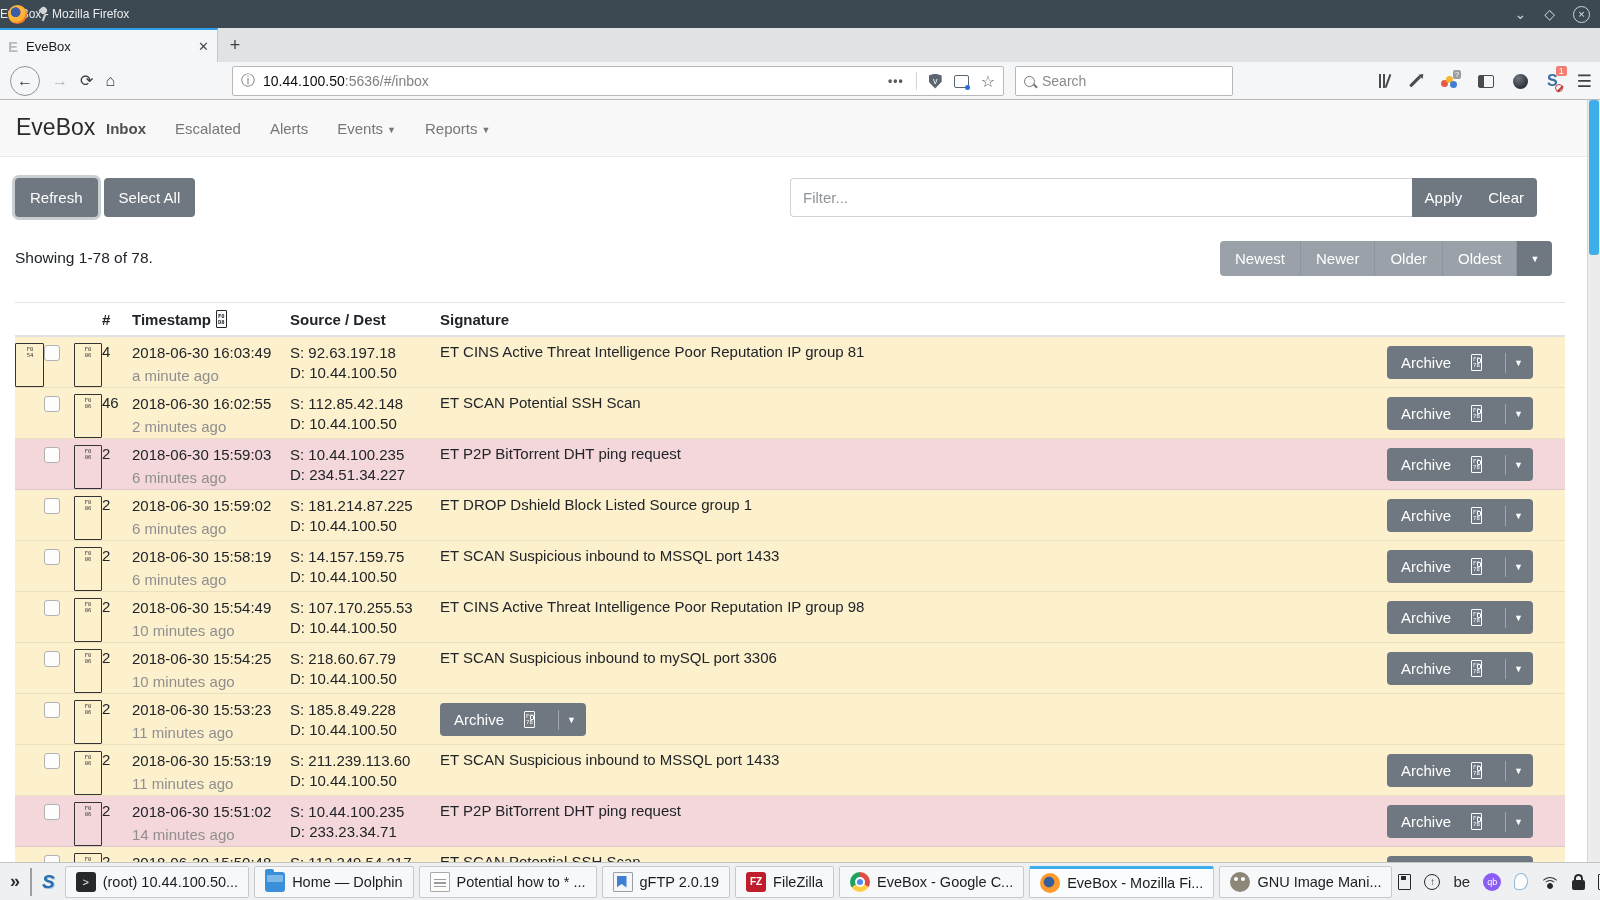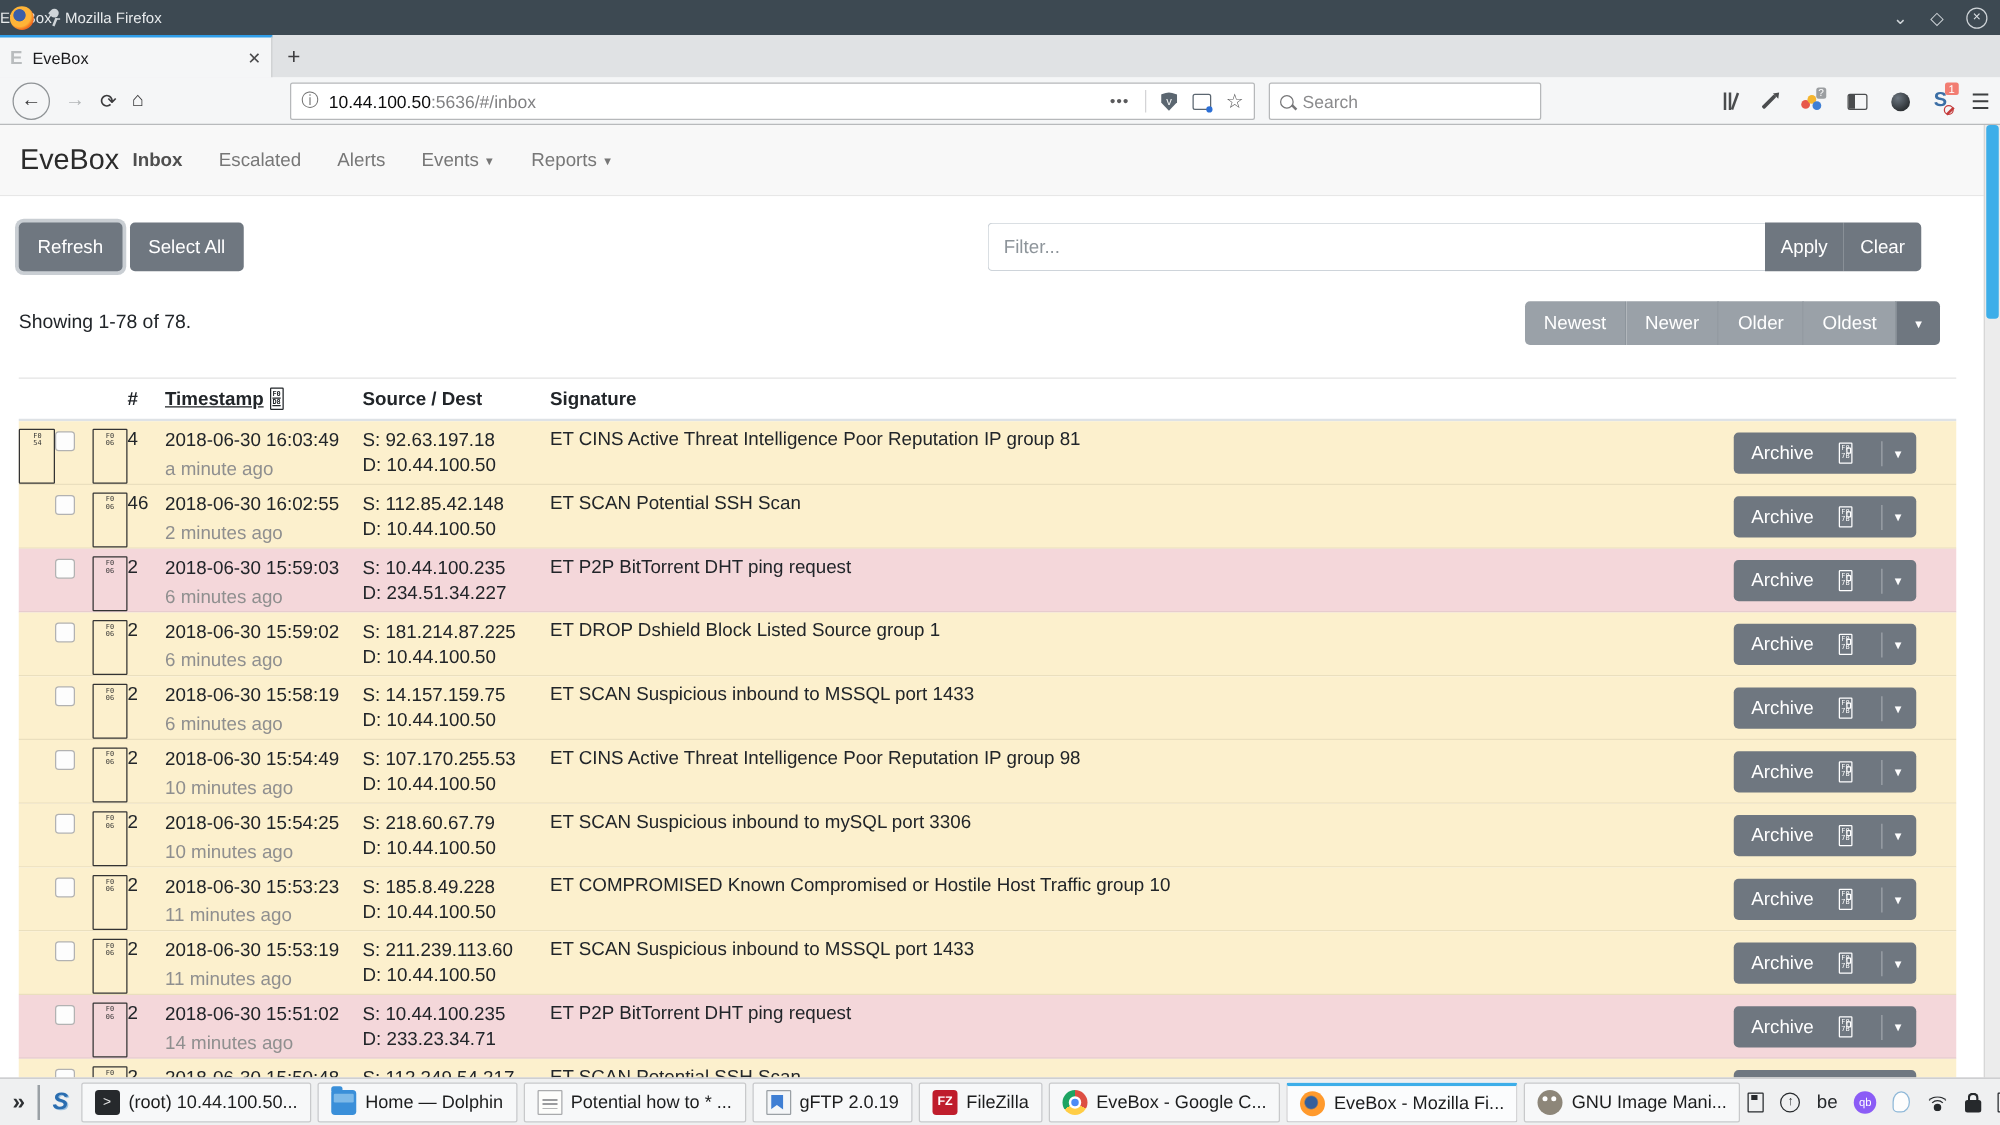--- a/index.html
+++ b/index.html
@@ -96,21 +96,21 @@
   .filter-group .btn:last-child { border-radius:0 4px 4px 0;text-align:center; }
   .showing { position:absolute; left:15px; top:92px; font-size:15.5px; color:#212529; }
   .sort-group { position:absolute; top:84px; left:1220px; height:35px; display:flex; }
   .sort-group .sbtn { background:#9aa1a8; color:#fff; border:none; font-size:15px; font-family:inherit; padding:0 15px; border-right:1px solid #8d959c; }
   .sort-group .sbtn:first-child { border-radius:4px 0 0 4px; }
   .sort-group .scaret { background:#6f7780; color:#fff; border:none; width:35px; border-radius:0 4px 4px 0; font-size:9px; }
 
   
   .alert-table { position:absolute; left:15px; top:145px; width:1550px; }
   .t-header { display:grid; grid-template-columns:29px 30px 28px 30px 158px 150px 1fr 178px; height:35px; align-items:center; border-top:1px solid #e3e3e3; border-bottom:2px solid #dee2e6; font-weight:bold; font-size:15px; color:#212529; }
-  .t-header .h-ts { display:flex; align-items:center; gap:5px;text-decoration:underline; }
+  .t-header .h-ts { display:flex; align-items:center; gap:5px; }
   .row { display:grid; grid-template-columns:29px 30px 28px 30px 158px 150px 1fr 178px; min-height:51px; border-bottom:1px solid rgba(0,0,0,0.07); padding-top:6px; font-size:15px; color:#212529; }
   .row.warning { background:#fcf0cd; }
   .row.danger  { background:#f4d7da; }
   .chev { padding-left:2px; padding-top:2px; color:#333; }
   .row input[type=checkbox] { appearance:none; width:16px; height:16px; border:1px solid #b2b2b2; border-radius:3px; background:#fdfdfd; margin-top:2px; }
   .row-star { padding-top:2px; color:#333; }
   .cell-2l .l2 { color:#8f8f8f; margin-top:3px; }
   .cell-2l .l1 { margin-top:0; }
   .cell-2l div { line-height:20px; }
   .act-cell { display:flex; justify-content:flex-start; }
@@ -498,21 +498,20 @@
 06</span>
       <span class="count">2</span>
       <span class="cell-2l">
               <div class="l1 ts">2018-06-30 15:53:23</div>
               <div class="l2 rel">11 minutes ago</div>
             </span>
       <span class="cell-2l">
               <div class="l1 src">S: 185.8.49.228</div>
               <div class="l1 dst">D: 10.44.100.50</div>
             </span>
-      <span class="sig">ET COMPROMISED Known Compromised or Hostile Host Traffic group 10</span>
       <span class="act-cell">
         <button class="archive-btn">
           <span class="archive-label">Archive</span>
           <span class="archive-glyphs">
             <span class="tofu g1">F0
 7B</span>
                   <span class="tofu g2">  </span>
           </span>
           <span class="a-caret">▼</span>
         </button>

